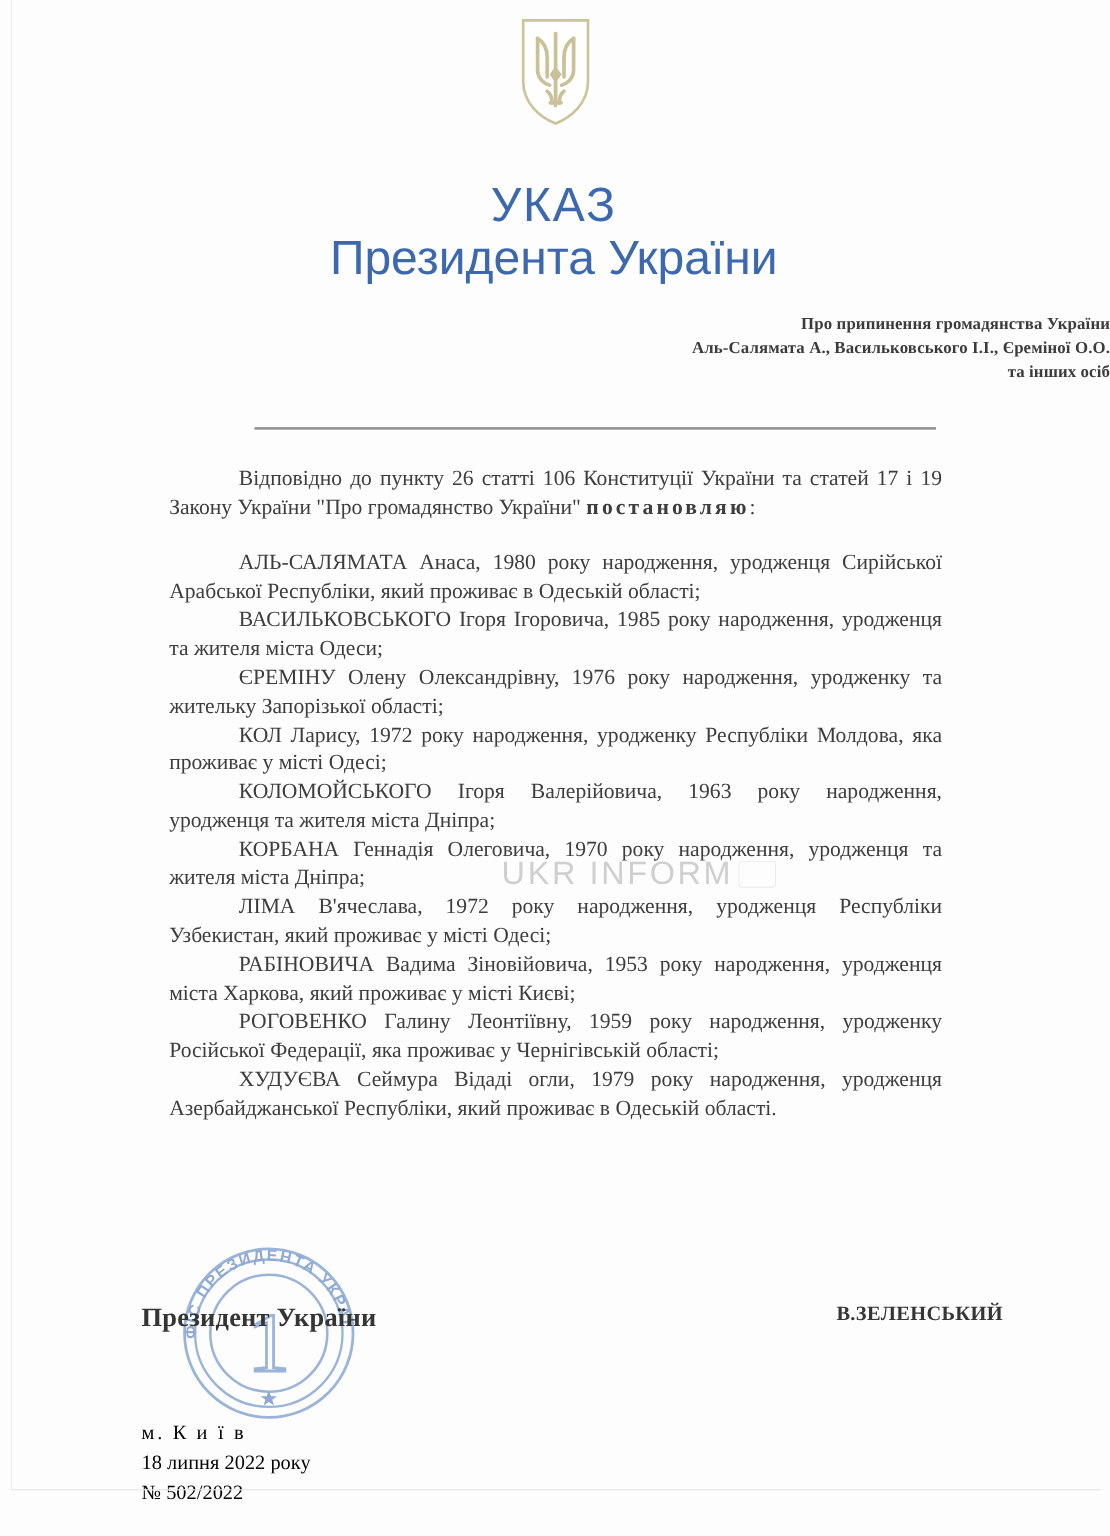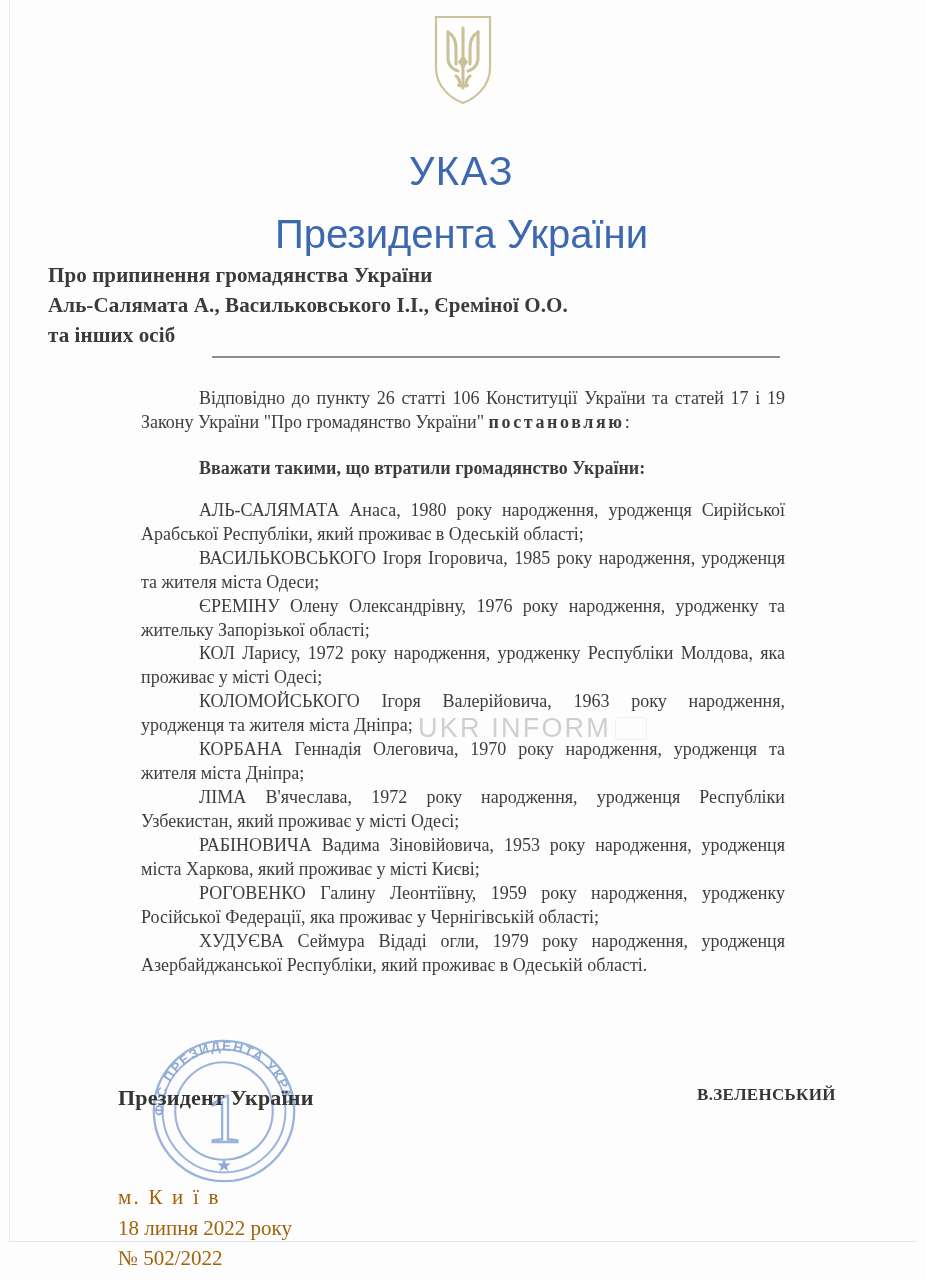--- a/index.html
+++ b/index.html
@@ -67,31 +67,31 @@
     font-size: 40px;
     letter-spacing: 1.5px;
     font-weight: 400;
     display: block;
   }
   .title-sub {
     font-size: 40px;
     letter-spacing: 0px;
     font-weight: 400;
     display: block;
-    margin-top: 20px;
+    margin-top: 1px;
   }
 
   
   .subject {
     position: absolute;
     left: 0; right: 0;
     top: 261px;
-    text-align: left;
-    font-weight: bold;
-    font-size: 21px;
+    text-align: right;
+    font-weight: bold;
+    font-size: 14px;
     line-height: 1.42;
     color: #3b3b3b;
     letter-spacing: .1px;
     padding-left: 48px;
   }
   .subject span { display: block; }
 
   
   .divider {
     position: absolute;
@@ -193,23 +193,23 @@
     height: 156px;
     opacity: .78;
     pointer-events: none;
   }
 
   
   .footer {
     position: absolute;
     left: 118px;
     top: 1182px;
-    font-size: 21px;
+    font-size: 17px;
     line-height: 1.46;
-    color: #a16207;
+    color: #000000;
   }
   .footer div { white-space: pre; }
   .city { letter-spacing: 2.2px; }
 </style>
 </head>
 <body>
 
 <div id="page">
 
   <div id="page-left-edge"></div>
@@ -243,21 +243,20 @@
     <span>Аль-Салямата А.,  Васильковського І.І., Єреміної О.О.</span>
     <span>та інших осіб</span>
   </div>
 
   <div class="divider"></div>
 
   <div class="body-area">
 
     <p class="para lead"><span>Відповідно до пункту 26 статті 106 Конституції України та статей 17 і 19 Закону України "Про громадянство України" </span><span class="spaced">постановляю</span><span>:</span></p>
 
-    <p class="heading-line">Вважати такими, що втратили громадянство України:</p>
 
     <p class="entry">АЛЬ-САЛЯМАТА Анаса, 1980 року народження, уродженця Сирійської Арабської Республіки, який проживає в Одеській області;</p>
     <p class="entry">ВАСИЛЬКОВСЬКОГО Ігоря Ігоровича, 1985 року народження, уродженця та жителя міста Одеси;</p>
     <p class="entry">ЄРЕМІНУ Олену Олександрівну, 1976 року народження, уродженку та жительку Запорізької області;</p>
     <p class="entry">КОЛ Ларису, 1972 року народження, уродженку Республіки Молдова, яка проживає у місті Одесі;</p>
     <p class="entry">КОЛОМОЙСЬКОГО Ігоря Валерійовича, 1963 року народження, уродженця та жителя міста Дніпра;</p>
     <p class="entry">КОРБАНА Геннадія Олеговича, 1970 року народження, уродженця та жителя міста Дніпра;</p>
     <p class="entry">ЛІМА В'ячеслава, 1972 року народження, уродженця Республіки Узбекистан, який проживає у місті Одесі;</p>
     <p class="entry">РАБІНОВИЧА Вадима Зіновійовича, 1953 року народження, уродженця міста Харкова, який проживає у місті Києві;</p>
     <p class="entry">РОГОВЕНКО Галину Леонтіївну, 1959 року народження, уродженку Російської Федерації, яка проживає у Чернігівській області;</p>

